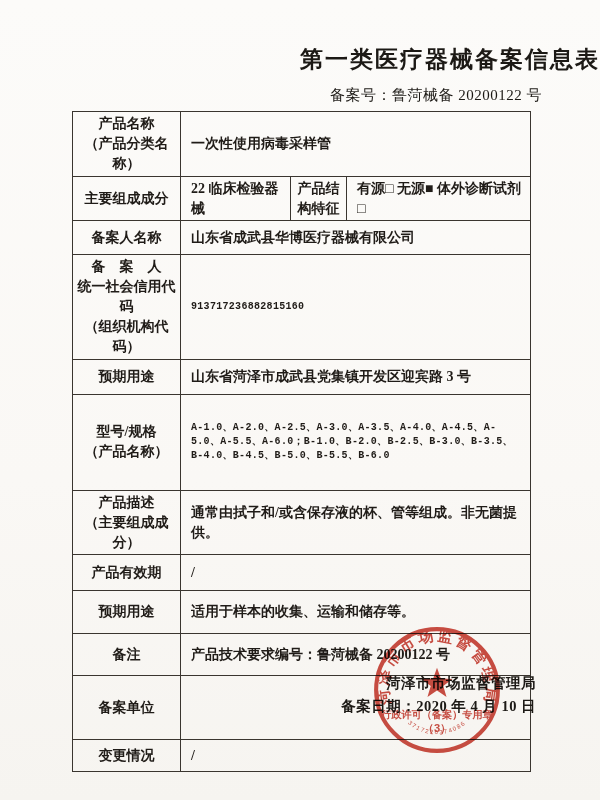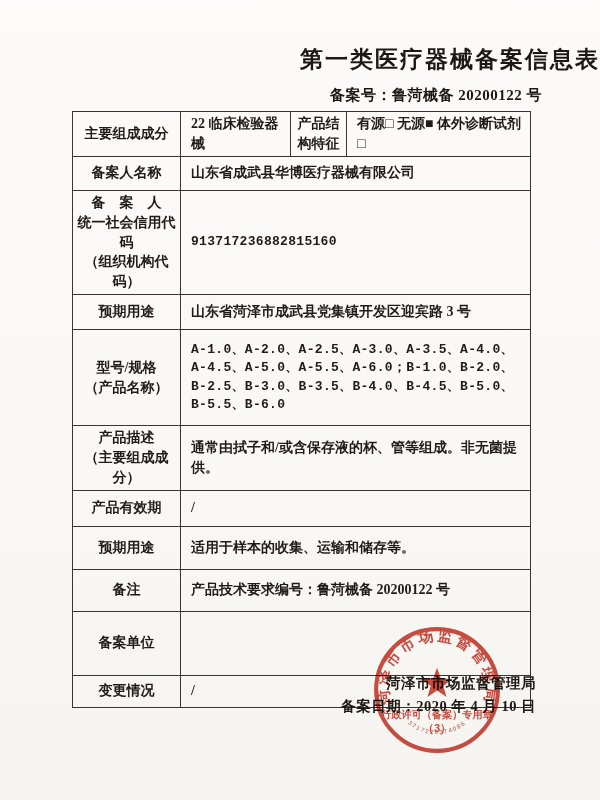--- a/index.html
+++ b/index.html
@@ -9,40 +9,40 @@
     font-family:"Liberation Serif","DejaVu Serif",serif;
     color:#1c1915;
   }
   .doc-title{
     position:absolute;top:44px;left:0;width:100%;
     text-align:right;font-size:23px;font-weight:bold;letter-spacing:2px;
     font-family:"Liberation Sans","DejaVu Sans",sans-serif;
   }
   .reg-line{
     position:absolute;top:86px;right:58px;
-    font-size:15px;font-weight:bold;letter-spacing:.5px;
+    font-size:15px;font-weight:normal;letter-spacing:.5px;
   }
   table.form{
     position:absolute;left:72px;top:111px;width:458px;
     border-collapse:collapse;table-layout:fixed;
     font-size:14px;font-weight:600;color:#201c18;
   }
   .form td{
     border:1px solid #3a352f;vertical-align:middle;
     padding:2px 5px;line-height:1.42;
   }
   .form td.lbl{
     text-align:center;white-space:pre-line;padding:2px 3px;
   }
   .form td.val{
     text-align:left;padding-left:10px;padding-right:8px;
   }
   .form td.val.mono{
     font-family:"Liberation Mono","DejaVu Sans Mono",monospace;
-    font-size:13px;letter-spacing:.3px;font-weight:600;
+    font-size:10px;letter-spacing:.3px;font-weight:600;
   }
   .filing-overlay{
     position:absolute;top:672px;right:64px;z-index:2;
     text-align:right;font-size:14.5px;font-weight:bold;
     line-height:23px;letter-spacing:.5px;white-space:nowrap;
   }
   .stamp{
     position:absolute;left:368px;top:621px;width:138px;height:138px;
     z-index:3;mix-blend-mode:multiply;opacity:.88;pointer-events:none;
   }
@@ -55,20 +55,25 @@
 <div class="reg-line"><span>备案号：</span><span>鲁菏械备 20200122 号</span></div>
 
 <table class="form">
   <colgroup>
       <col style="width:108px">
       <col style="width:110px">
       <col style="width:56px">
       <col style="width:184px">
     </colgroup>
   <tbody>
+      <tr style="height:45px">
+    <td class="lbl">产品名称
+（产品分类名称）</td>
+    <td class="val" colspan="3">一次性使用病毒采样管</td>
+  </tr>
   <tr style="height:38px">
     <td class="lbl">主要组成成分</td>
     <td class="val">22 临床检验器械</td>
     <td class="lbl">产品结构特征</td>
     <td class="val">有源□  无源■  体外诊断试剂□</td>
   </tr>
   <tr style="height:34px">
     <td class="lbl">备案人名称</td>
     <td class="val" colspan="3">山东省成武县华博医疗器械有限公司</td>
   </tr>

